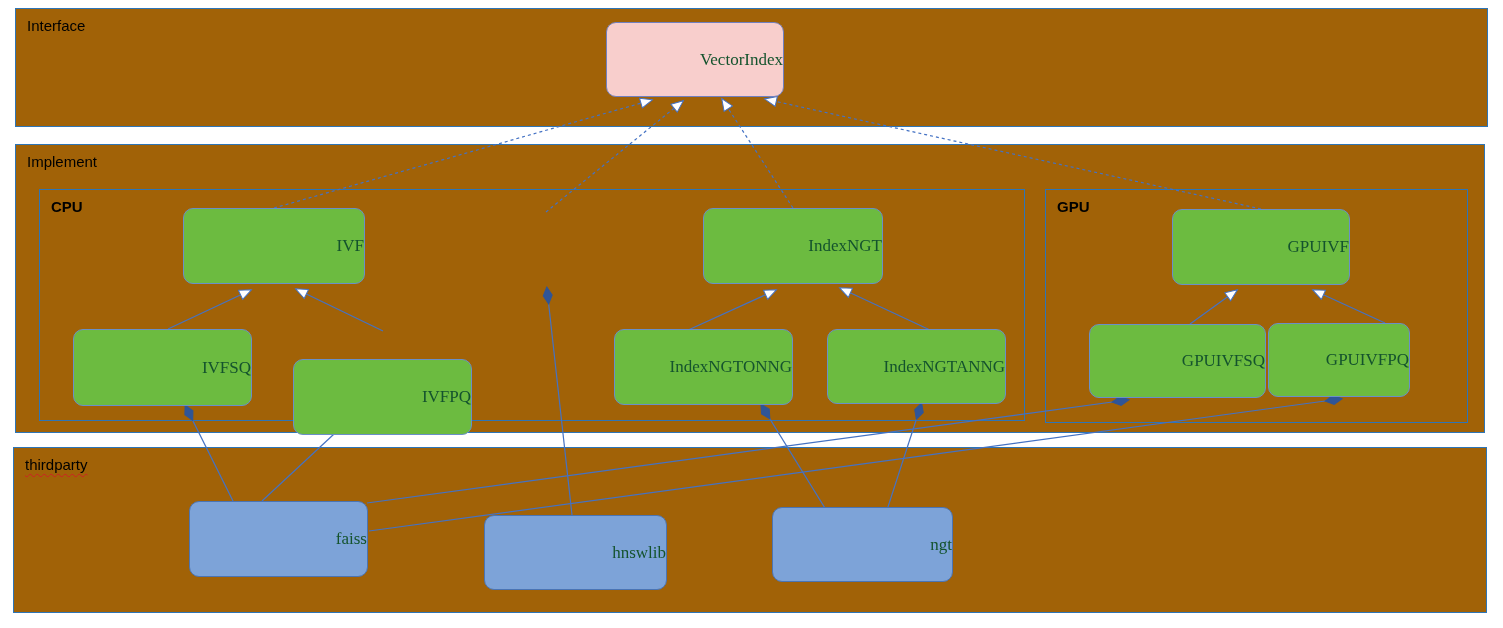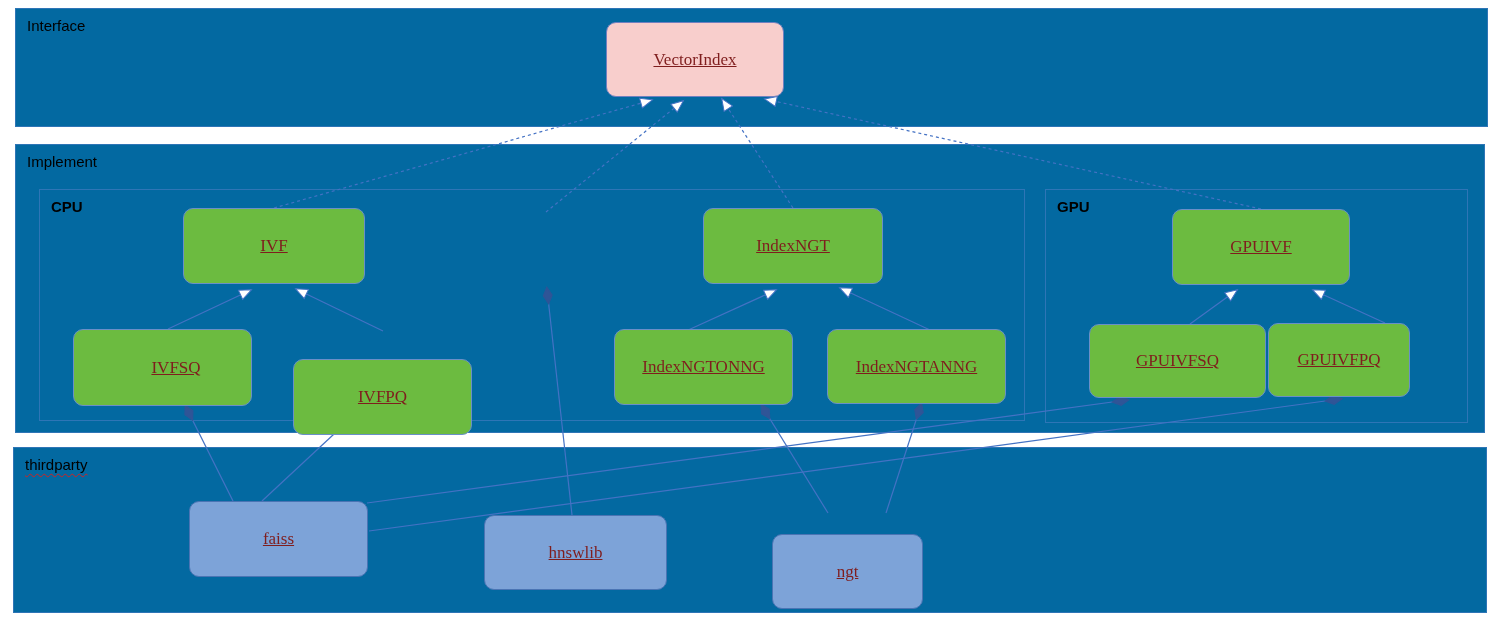--- a/index.html
+++ b/index.html
@@ -1,25 +1,25 @@
 <!DOCTYPE html>
 <html><head>
 <meta charset="utf-8">
 <style>
   html,body{margin:0;padding:0;background:#ffffff;}
   #stage{position:relative;width:1503px;height:628px;background:#ffffff;overflow:hidden;
          font-family:"Liberation Sans",sans-serif;}
-  .container{position:absolute;background:#0369a1;border:1.5px solid #2e75b6;box-sizing:border-box;text-decoration:underline;}
+  .container{position:absolute;background:#a16207;border:1.5px solid #2e75b6;box-sizing:border-box;text-decoration:underline;}
   .container-label{position:absolute;top:8px;left:11px;font-size:15px;color:#000;}
   .container-label.bold{font-weight:700;font-size:15px;}
   .squiggle{text-decoration-line:underline;text-decoration-style:wavy;text-decoration-color:#cc2222;
             text-decoration-thickness:1px;text-underline-offset:3px;}
-  .node{position:absolute;display:flex;align-items:center;justify-content:center;
+  .node{position:absolute;display:flex;align-items:center;justify-content:flex-end;
         border-radius:10px;box-sizing:border-box;font-family:"Liberation Serif","DejaVu Serif",serif;
-        font-size:17px;color:#7f1d1d;z-index:3;text-decoration:underline;}
+        font-size:17px;color:#14532d;z-index:3;}
   .node.green{background:#6cbb40;border:1.2px solid #6a8fc8;}
   .node.pink{background:#f8cecc;border:1.5px solid #7080c0;}
   .node.blue{background:#7da3d8;border:1.5px solid #4a74b4;}
   #edges{position:absolute;left:0;top:0;z-index:2;}
 </style>
 </head>
 <body>
 
 <div id="stage">
 
@@ -106,17 +106,17 @@
   <div class="node green" style="left:1268px;top:323px;width:142px;height:74px;">
     <span>GPUIVFPQ</span>
   </div>
 
   <div class="node blue" style="left:189px;top:501px;width:179px;height:76px;">
     <span>faiss</span>
   </div>
   <div class="node blue" style="left:484px;top:515px;width:183px;height:75px;">
     <span>hnswlib</span>
   </div>
-  <div class="node blue" style="left:772px;top:534px;width:151px;height:75px;">
+  <div class="node blue" style="left:772px;top:507px;width:181px;height:75px;">
     <span>ngt</span>
   </div>
 
 </div>
 
 </body></html>

